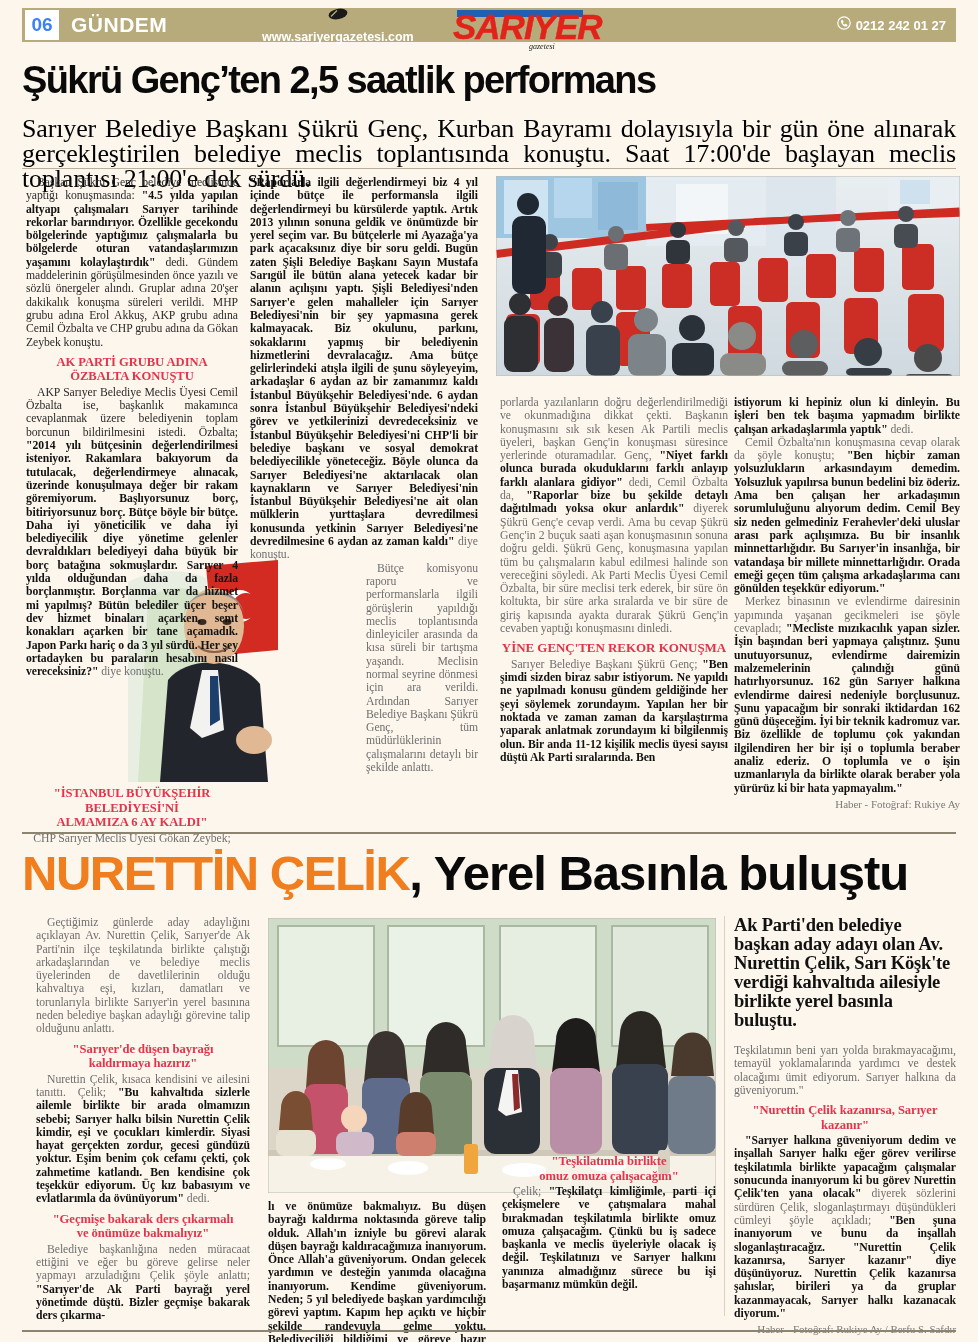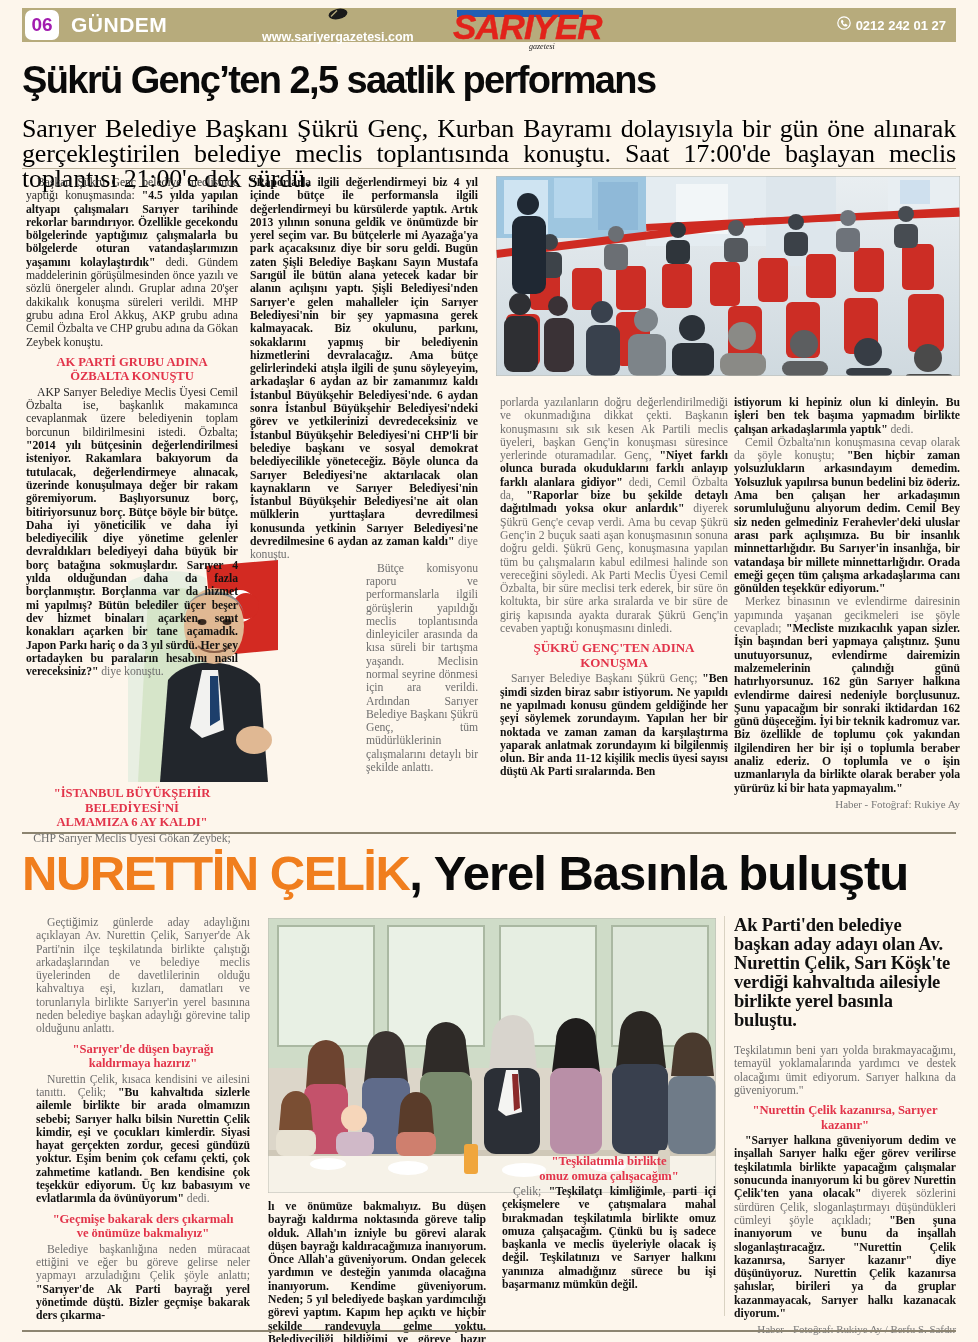--- a/index.html
+++ b/index.html
@@ -14,21 +14,21 @@
   
   .masthead {
     position: absolute; left: 22px; top: 8px; width: 934px; height: 34px;
     background: #b7ab7c;
     display: flex; align-items: center;
   }
   .page-num {
     width: 34px; height: 30px; background: #ffffff; margin-left: 3px;
     display: flex; align-items: center; justify-content: center;
     font-family: "Liberation Sans", sans-serif;
-    font-weight: bold; font-size: 19px; color: #a21caf; border-radius: 7px;
+    font-weight: bold; font-size: 19px; color: #3b82f6;
   }
   .section-name {
     margin-left: 12px;
     font-family: "Liberation Sans", sans-serif;
     font-weight: bold; font-size: 21px; color: #ffffff;
     letter-spacing: .5px;
   }
   .web-block {
     position: absolute; left: 240px; top: 50%; transform: translateY(-50%);
     display: flex; align-items: center; gap: 5px; flex-direction: column;
@@ -349,21 +349,21 @@
     <p class="noind" style="text-align:center;"><span class="g">CHP Sarıyer Meclis Üyesi Gökan Zeybek;</span></p>
   </div>
 
   <div class="col" style="left:250px; top:176px; width:228px; height:640px;">
     <p class="noind"><span class="b">"Raporlarla ilgili değerlendirmeyi biz 4 yıl içinde bütçe ile performansla ilgili değerlendirmeyi bu kürsülerde yaptık. Artık 2013 yılının sonuna geldik ve önümüzde bir yerel seçim var. Bu bütçelerle mi Ayazağa'ya park açacaksınız diye bir soru geldi. Bugün zaten Şişli Belediye Başkanı Sayın Mustafa Sarıgül ile bütün alana yetecek kadar bir alanın açılışını yaptı. Şişli Belediyesi'nden Sarıyer'e gelen mahalleler için Sarıyer Belediyesi'nin bir şey yapmasına gerek kalmayacak. Biz okulunu, parkını, sokaklarını yapmış bir belediyenin hizmetlerini devralacağız. Ama bütçe gelirlerindeki atışla ilgili de şunu söyleyeyim, arkadaşlar 6 aydan az bir zamanımız kaldı İstanbul Büyükşehir Belediyesi'nde. 6 aydan sonra İstanbul Büyükşehir Belediyesi'ndeki görev ve yetkilerinizi devredeceksiniz ve İstanbul Büyükşehir Belediyesi'ni CHP'li bir belediye başkanı ve sosyal demokrat belediyecilikle yöneteceğiz. Böyle olunca da Sarıyer Belediyesi'ne aktarılacak olan kaynakların ve Sarıyer Belediyesi'nin İstanbul Büyükşehir Belediyesi'ne ait olan mülklerin yurttaşlara devredilmesi konusunda yetkinin Sarıyer Belediyesi'ne devredilmesine 6 aydan az zaman kaldı"</span><span class="g"> diye konuştu.</span></p>
     <p style="width:112px; margin-left:116px; text-align:justify;"><span class="g">Bütçe komisyonu raporu ve performanslarla ilgili görüşlerin yapıldığı meclis toplantısında dinleyiciler arasında da kısa süreli bir tartışma yaşandı. Meclisin normal seyrine dönmesi için ara verildi. Ardından Sarıyer Belediye Başkanı Şükrü Genç, tüm müdürlüklerinin çalışmalarını detaylı bir şekilde anlattı.</span></p>
   </div>
 
   <div class="col" style="left:500px; top:396px; width:228px; height:430px;">
     <p class="noind"><span class="g">porlarda yazılanların doğru değerlendirilmediği ve okunmadığına dikkat çekti. Başkanın konuşmasını sık sık kesen Ak Partili meclis üyeleri, başkan Genç'in konuşması süresince yerlerinde oturamadılar. Genç,</span> <span class="b">"Niyet farklı olunca burada okuduklarını farklı anlayıp farklı alanlara gidiyor"</span><span class="g"> dedi, Cemil Özbalta da, </span><span class="b">"Raporlar bize bu şekilde detaylı dağıtılmadı yoksa okur anlardık"</span><span class="g"> diyerek Şükrü Genç'e cevap verdi. Ama bu cevap Şükrü Genç'in 2 buçuk saati aşan konuşmasının sonuna doğru geldi. Şükrü Genç, konuşmasına yapılan tüm bu çalışmaların kabul edilmesi halinde son vereceğini söyledi. Ak Parti Meclis Üyesi Cemil Özbalta, bir süre meclisi terk ederek, bir süre ön koltukta, bir süre arka sıralarda ve bir süre de giriş kapısında ayakta durarak Şükrü Genç'in cevaben yaptığı konuşmasını dinledi.</span></p>
-    <div class="subhead wide">ŞÜKRÜ GENÇ'TEN ADINA KONUŞMA</div>
+    <div class="subhead wide">YİNE GENÇ'TEN REKOR KONUŞMA</div>
     <p><span class="g">Sarıyer Belediye Başkanı Şükrü Genç;</span> <span class="b">"Ben şimdi sizden biraz sabır istiyorum. Ne yapıldı ne yapılmadı konusu gündem geldiğinde her şeyi söylemek zorundayım. Yapılan her bir noktada ve zaman zaman da karşılaştırma yaparak anlatmak zorundayım ki bilgilenmiş olun. Bir anda 11-12 kişilik meclis üyesi sayısı düştü Ak Parti sıralarında. Ben</span></p>
   </div>
 
   <div class="col" style="left:734px; top:396px; width:226px; height:430px;">
     <p class="noind"><span class="b">istiyorum ki hepiniz olun ki dinleyin. Bu işleri ben tek başıma yapmadım birlikte çalışan arkadaşlarımla yaptık"</span><span class="g"> dedi.</span></p>
     <p><span class="g">Cemil Özbalta'nın konuşmasına cevap olarak da şöyle konuştu;</span> <span class="b">"Ben hiçbir zaman yolsuzlukların arkasındayım demedim. Yolsuzluk yapılırsa bunun bedelini biz öderiz. Ama ben çalışan her arkadaşımın sorumluluğunu alıyorum dedim. Cemil Bey siz neden gelmediniz Ferahevler'deki uluslar arası park açılışımıza. Bu bir insanlık minnettarlığıdır. Bu Sarıyer'in insanlığa, bir vatandaşa bir millete minnettarlığıdır. Orada emeği geçen tüm çalışma arkadaşlarıma canı gönülden teşekkür ediyorum."</span></p>
     <p><span class="g">Merkez binasının ve evlendirme dairesinin yapımında yaşanan gecikmeleri ise şöyle cevapladı;</span> <span class="b">"Mecliste mızıkacılık yapan sizler. İşin başından beri yapmaya çalıştınız. Şunu unutuyorsunuz, evlendirme dairemizin malzemelerinin çalındığı günü hatırlıyorsunuz. 162 gün Sarıyer halkına evlendirme dairesi nedeniyle borçlusunuz. Şunu yapacağım bir sonraki iktidardan 162 günü düşeceğim. İyi bir teknik kadromuz var. Biz özellikle de toplumu çok yakından ilgilendiren her bir işi o toplumla beraber analiz ederiz. O toplumla ve o işin uzmanlarıyla da birlikte olarak beraber yola yürürüz ki bir hata yapmayalım."</span></p>
     <div class="byline">Haber - Fotoğraf: Rukiye Ay</div>
   </div>
 

